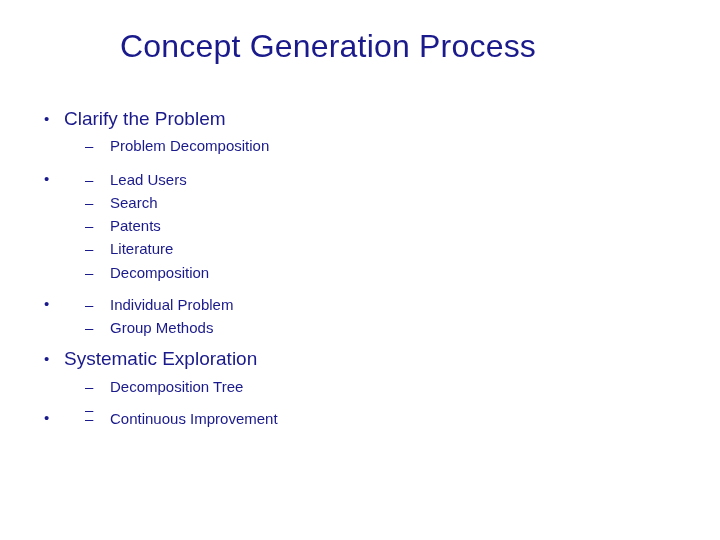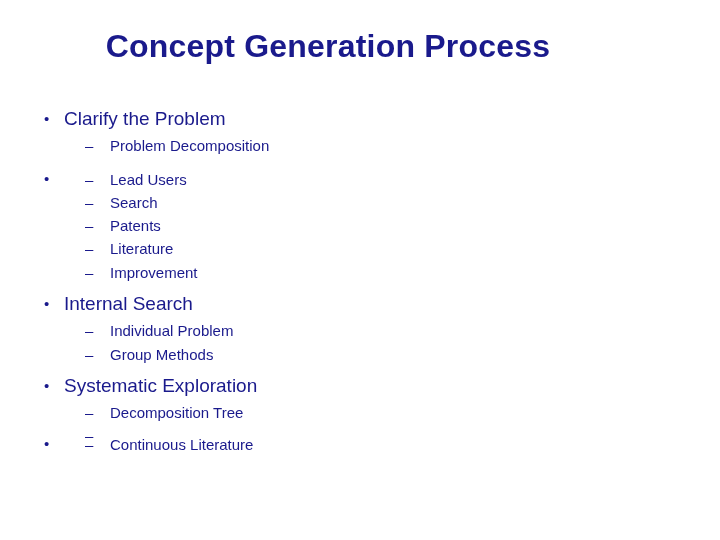--- a/index.html
+++ b/index.html
@@ -20,21 +20,21 @@
     background: #ffffff;
   }
   .slide-title {
     position: absolute;
     top: 28px;
     left: 0;
     width: 656px;
     text-align: center;
     font-size: 32px;
     color: #1a1a8c;
-    font-weight: bold;
+    font-weight: normal;
     letter-spacing: 0.2px;
   }
   .body {
     position: absolute;
     top: 100px;
     left: 22px;
     width: 680px;
   }
   .lvl1 {
     position: relative;
@@ -110,27 +110,26 @@
       <div class="lvl2">
         <span class="dash">–</span>
         <span>Patents</span>
       </div>
       <div class="lvl2">
         <span class="dash">–</span>
         <span>Literature</span>
       </div>
       <div class="lvl2">
         <span class="dash">–</span>
-        <span>Improvement</span>
+        <span>Decomposition</span>
       </div>
     </div>
 
     <div class="lvl1 sp-b">
       <span class="bullet">•</span>
-      <span>Internal Search</span>
     </div>
     <div class="lvl2-group">
       <div class="lvl2">
         <span class="dash">–</span>
         <span>Individual Problem</span>
       </div>
       <div class="lvl2">
         <span class="dash">–</span>
         <span>Group Methods</span>
       </div>
@@ -149,18 +148,18 @@
         <span class="dash">–</span>
       </div>
     </div>
 
     <div class="lvl1 sp-b">
       <span class="bullet">•</span>
     </div>
     <div class="lvl2-group">
       <div class="lvl2">
         <span class="dash">–</span>
-        <span>Continuous Literature</span>
+        <span>Continuous Improvement</span>
       </div>
     </div>
 
   </div>
 </div>
 
 </body></html>

